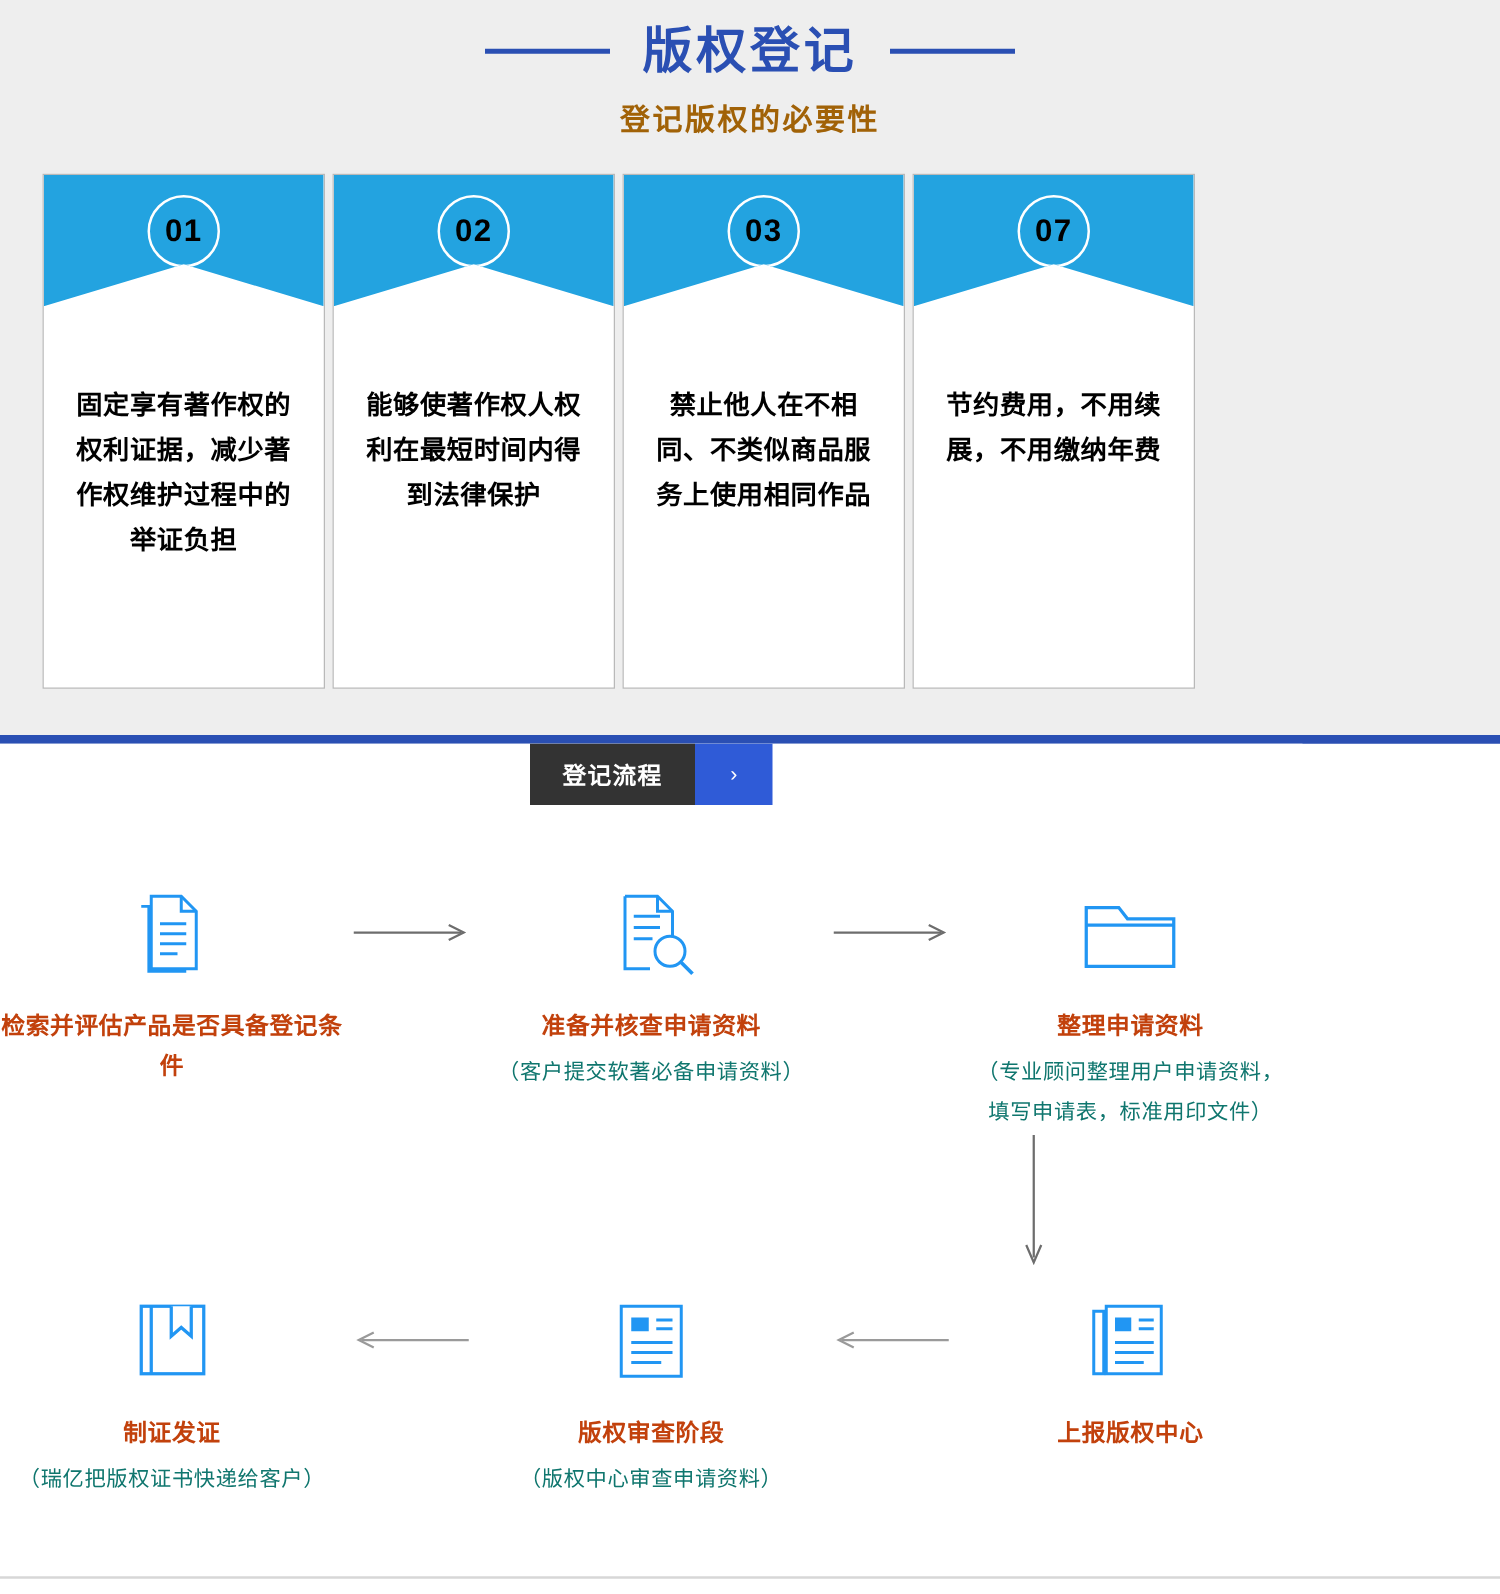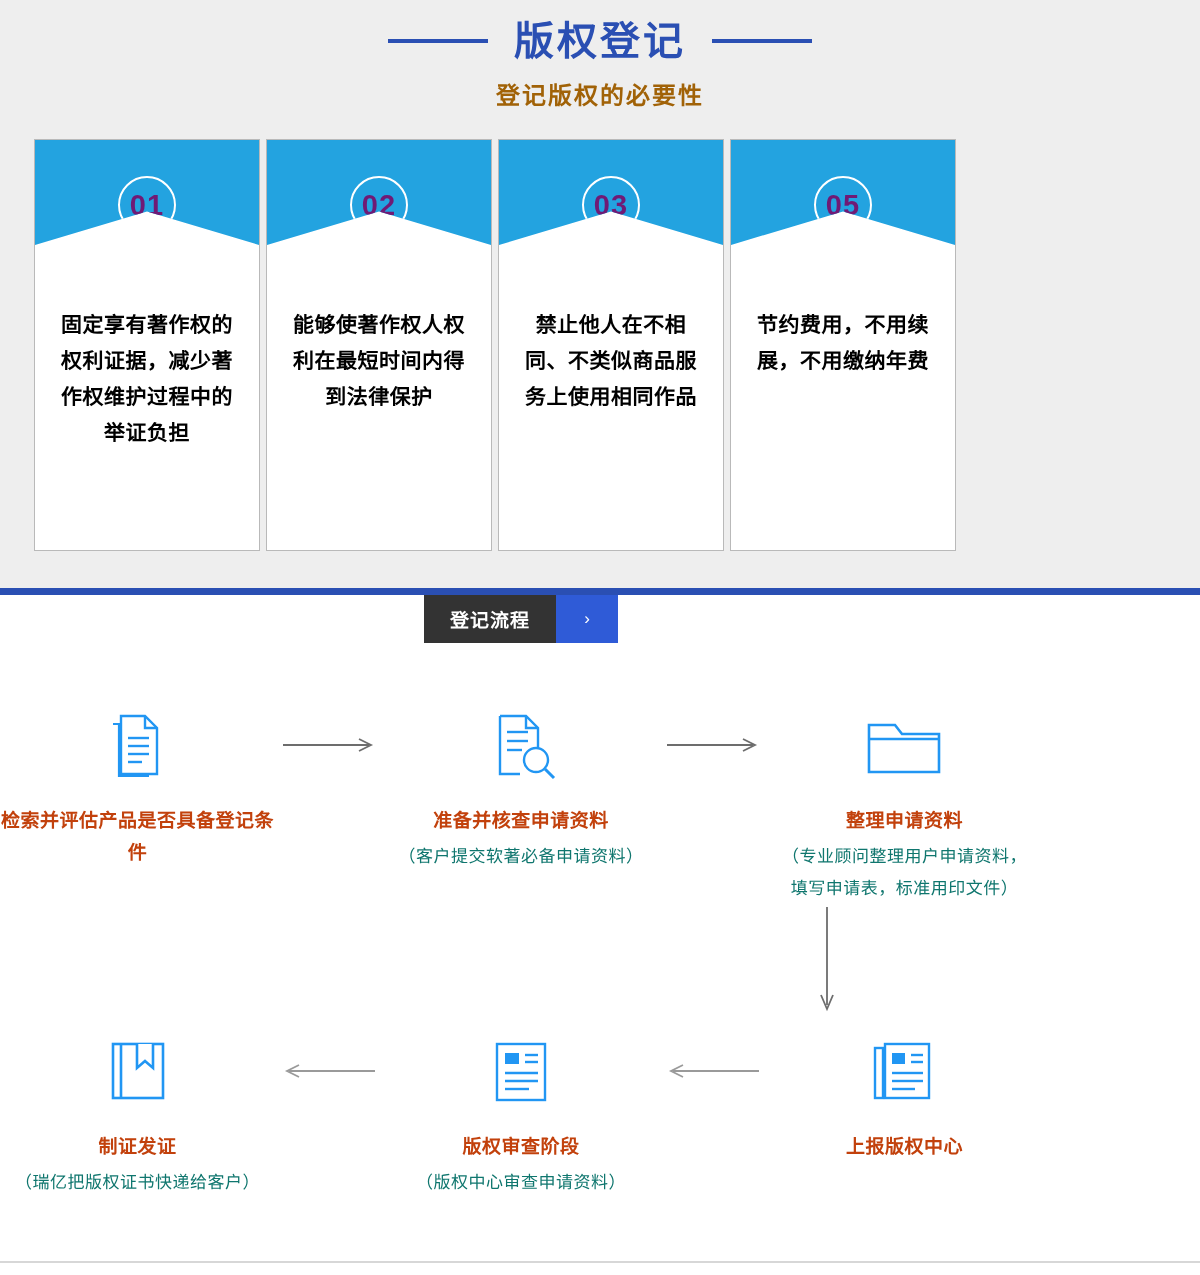--- a/index.html
+++ b/index.html
@@ -67,29 +67,29 @@
   }
   .card-head {
     position: relative;
     height: 105px;
     background: #23a3e0;
     
     clip-path: polygon(0 0, 100% 0, 100% 100%, 50% 68%, 0 100%);
   }
   .badge {
     position: absolute;
-    top: 36px;
+    top: 16px;
     left: 50%;
     transform: translateX(-50%);
     width: 58px;
     height: 58px;
     border-radius: 50%;
     border: 2px solid #ffffff;
-    color: #701a75;
-    font-size: 29px;
+    color: #000000;
+    font-size: 25px;
     font-weight: bold;
     display: flex;
     align-items: center;
     justify-content: center;
     letter-spacing: 1px;
     box-sizing: border-box;
   }
   .card-text {
     margin-top: 62px;
     padding: 0 18px;
@@ -233,21 +233,21 @@
     <div class="card">
       <div class="card-head">
         <div class="badge">03</div>
       </div>
       <div class="card-text">禁止他人在不相同、不类似商品服务上使用相同作品</div>
     </div>
 
 
     <div class="card">
       <div class="card-head">
-        <div class="badge">05</div>
+        <div class="badge">07</div>
       </div>
       <div class="card-text">节约费用，不用续展，不用缴纳年费</div>
     </div>
 
   </div>
 </div>
 
 <div class="section-divider"></div>
 
 <div class="bottom-section">

